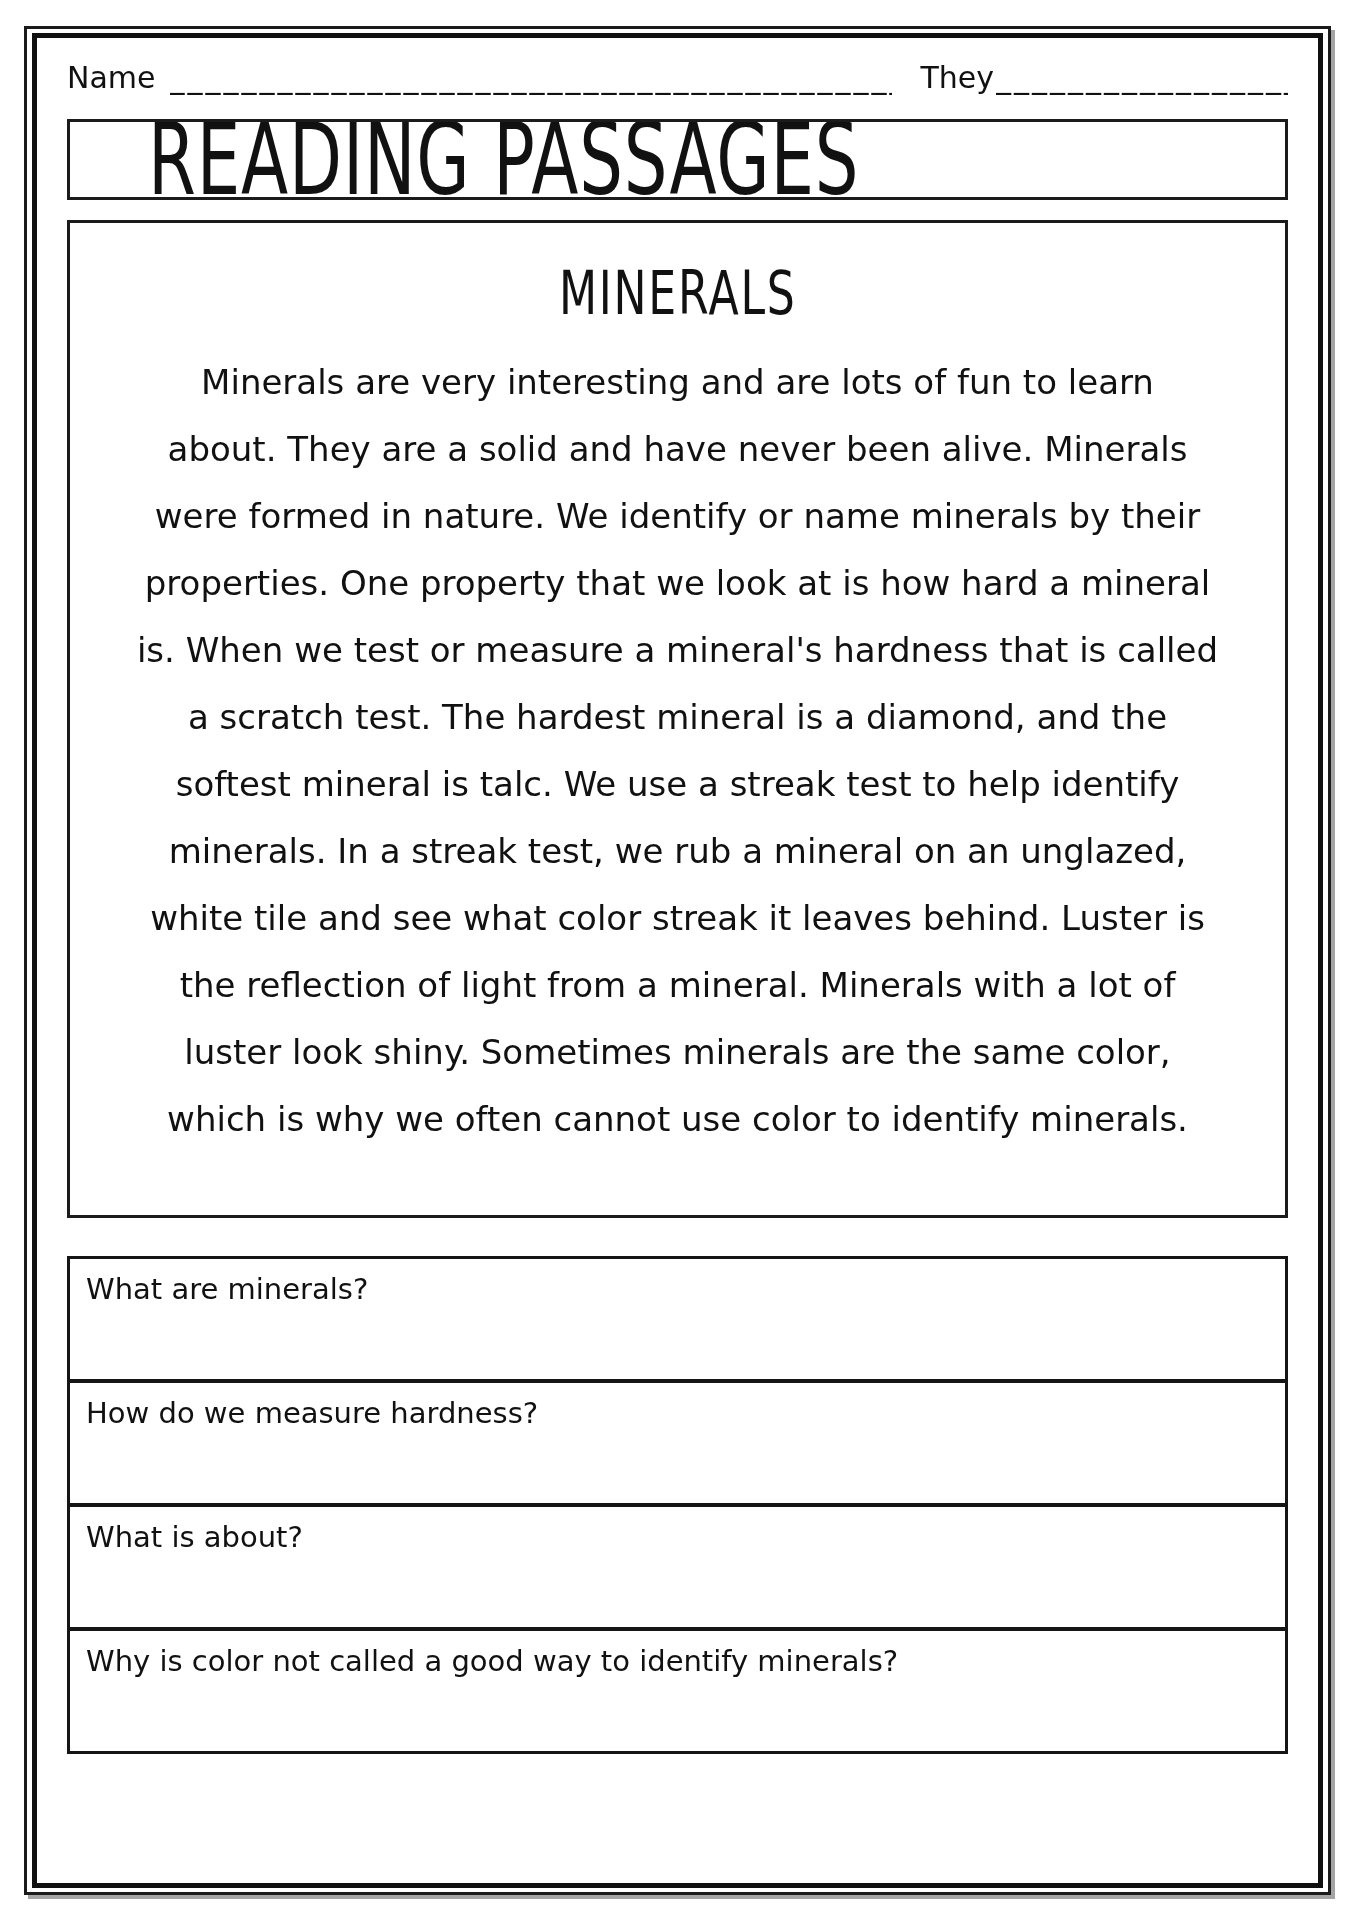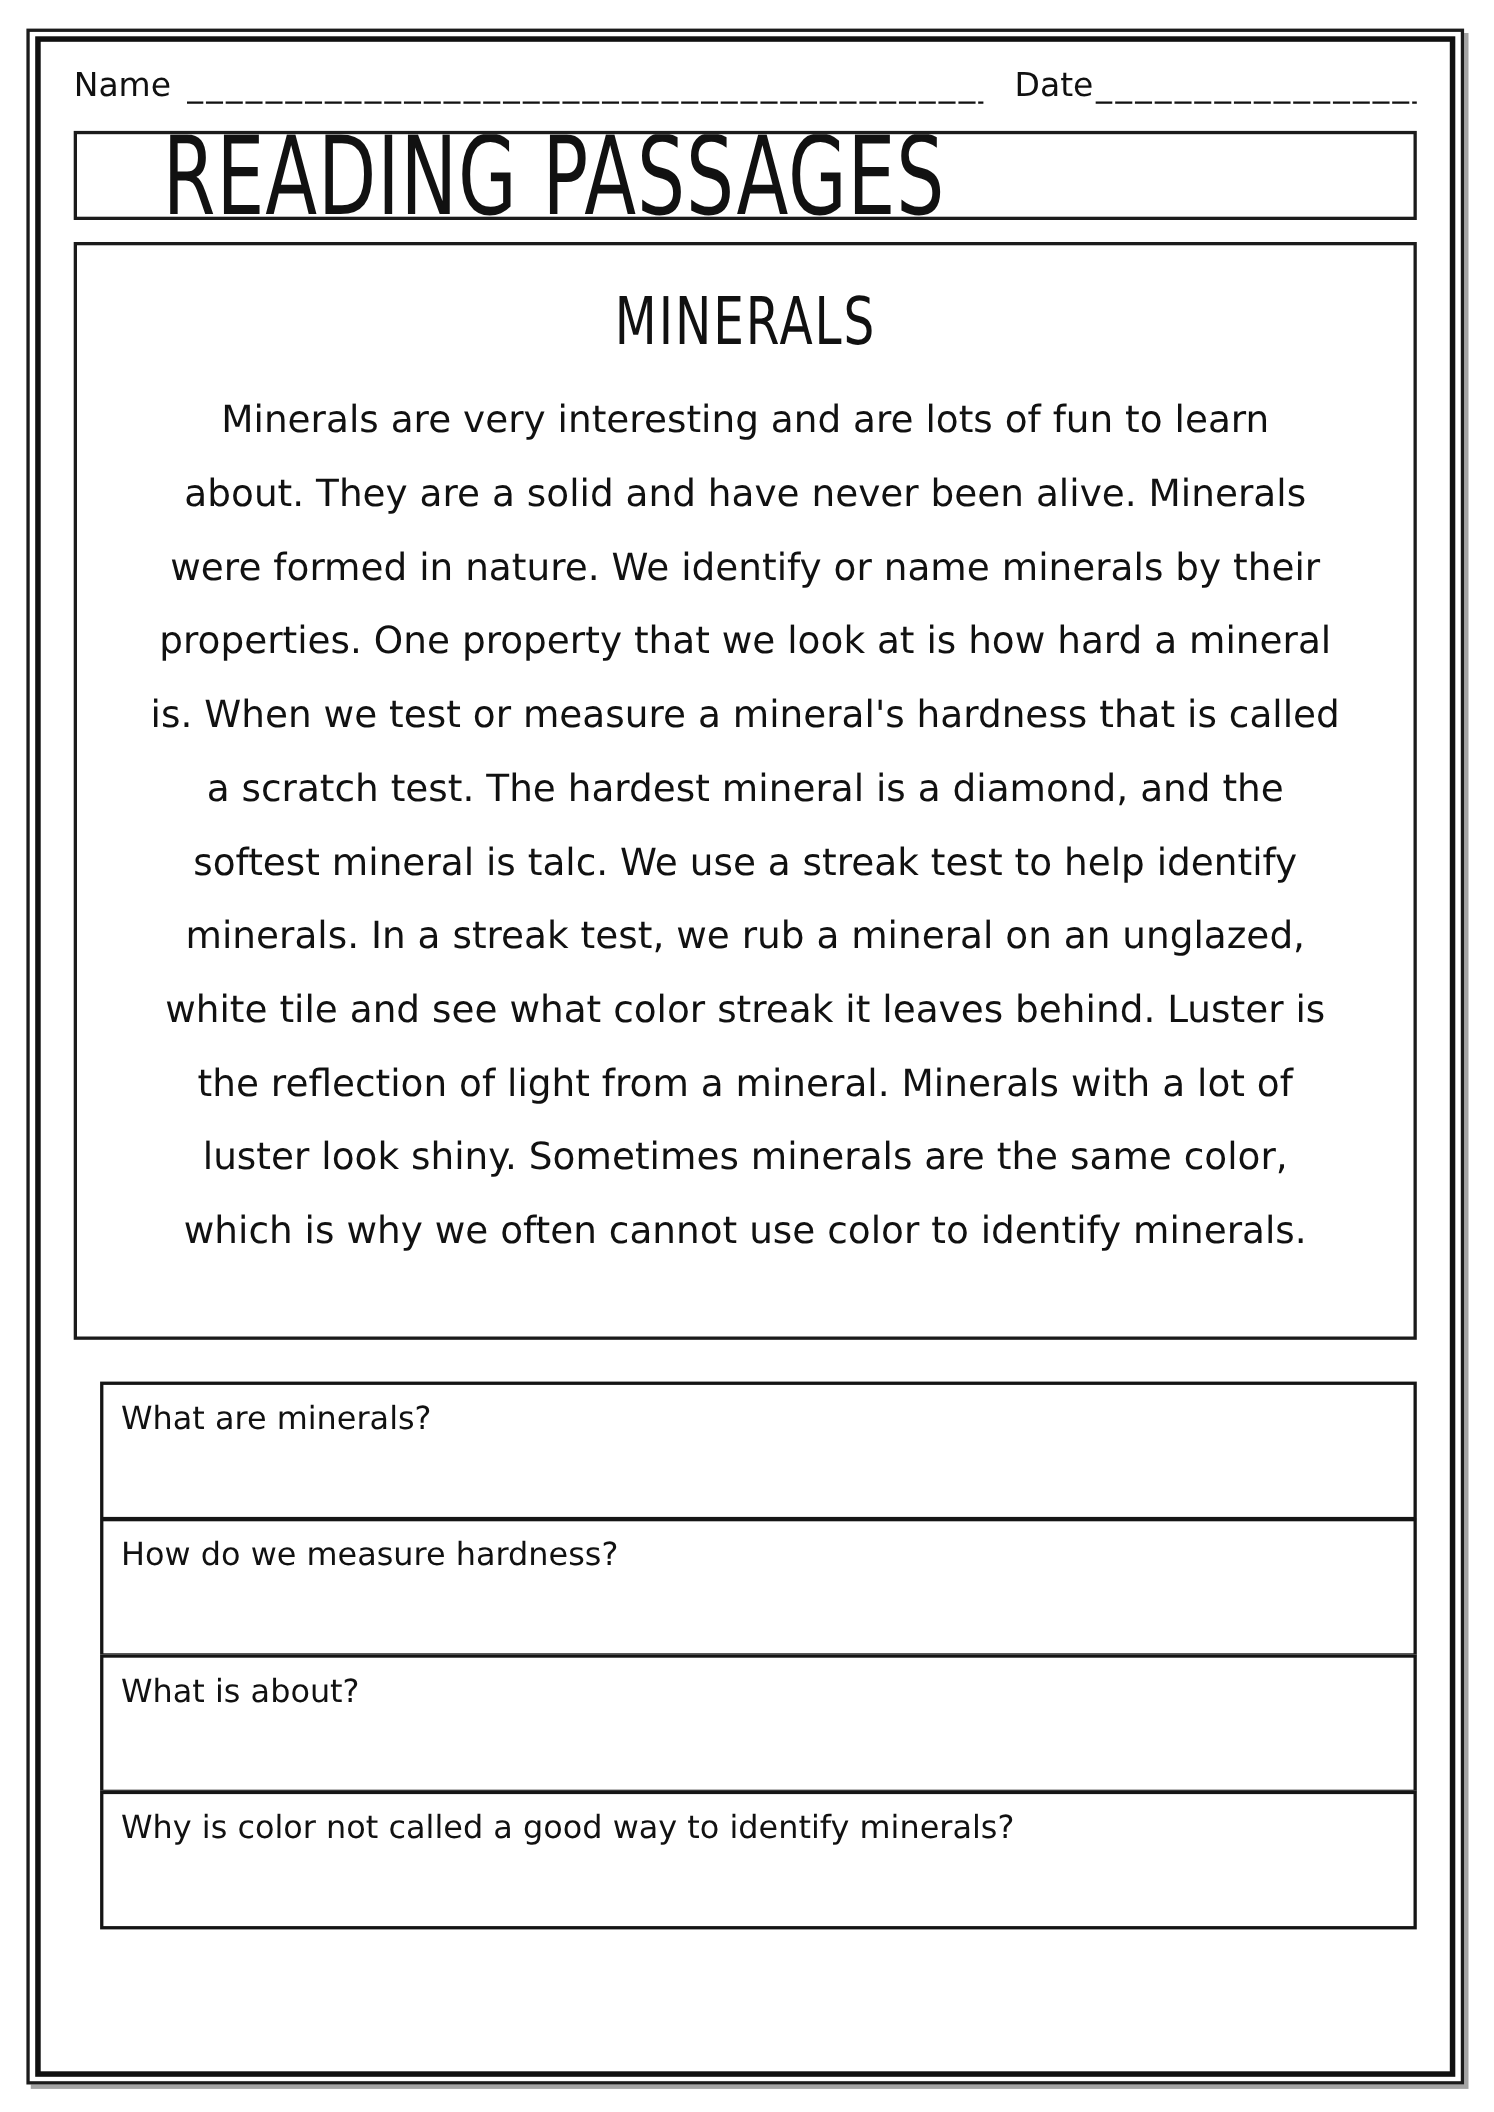--- a/index.html
+++ b/index.html
@@ -102,35 +102,34 @@
     text-align: center;
   }
   
   .questions { margin-top: 38px; }
   .question-box {
     height: 126px;
     border: 3px solid #151515;
     box-sizing: border-box;
     padding: 12px 16px;
     background: #ffffff;
-    margin-left: 24px;
   }
   .question-box + .question-box { margin-top: -2px; }
   .question-text { font-size: 29px; line-height: 1.25; }
 </style>
 </head>
 <body>
 
 <div class="sheet-outer">
   <div class="sheet-inner">
 
     <div class="header-row">
       <span class="field-label">Name</span>
       <span class="blank-line name-blank">______________________________________________</span>
-      <span class="field-label">Date</span>
+      <span class="field-label">They</span>
       <span class="blank-line date-blank">____________________</span>
     </div>
 
     <div class="title-banner">
       <div class="page-title">READING PASSAGES</div>
     </div>
 
 
     <div class="passage-box">
       <div class="passage-title-wrap">

